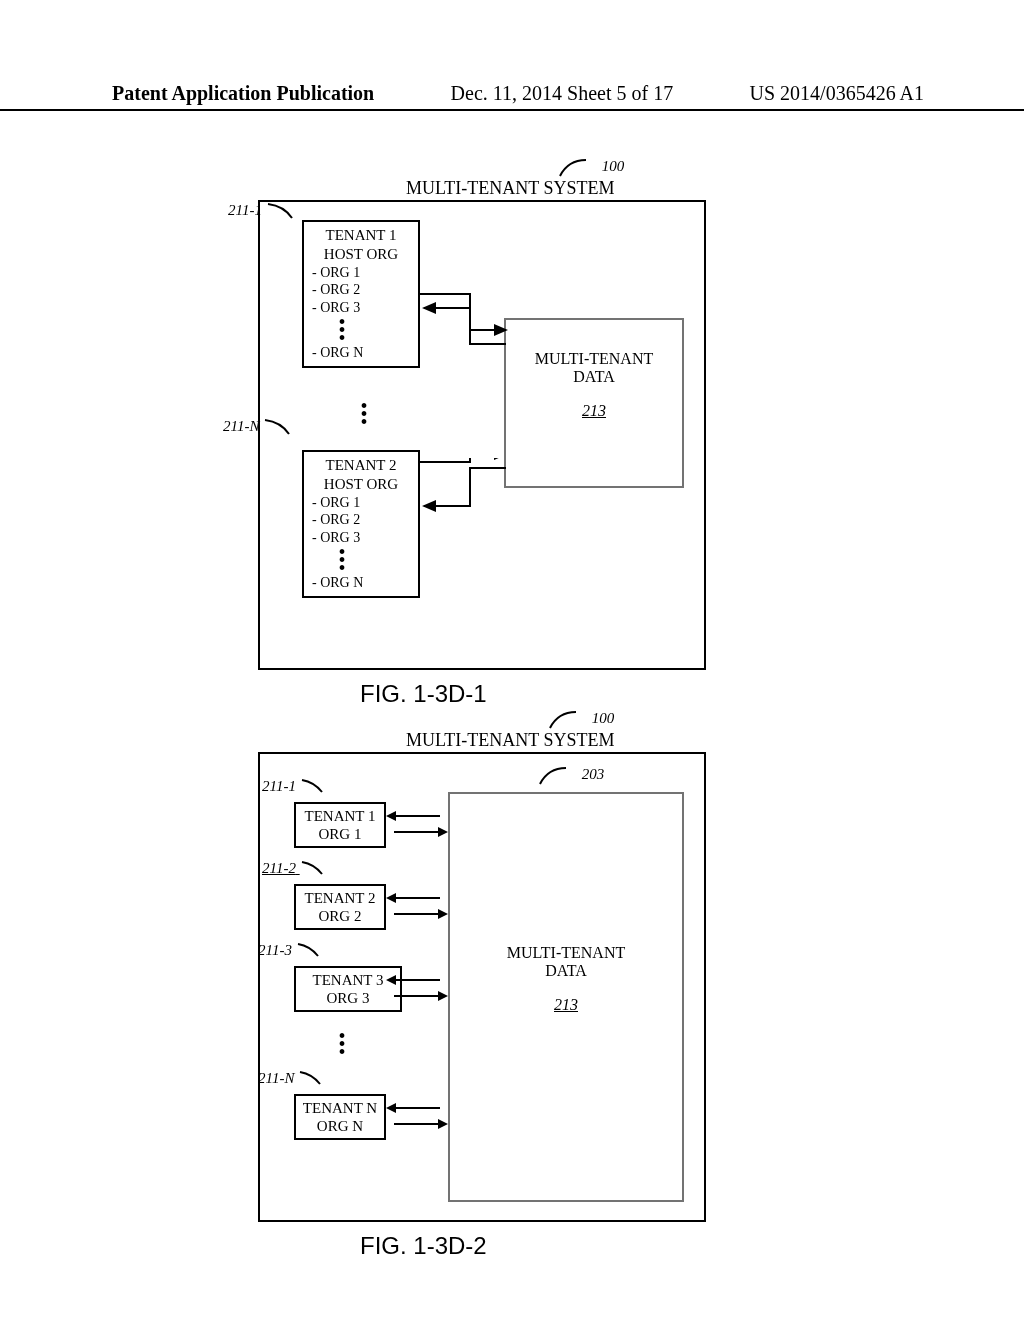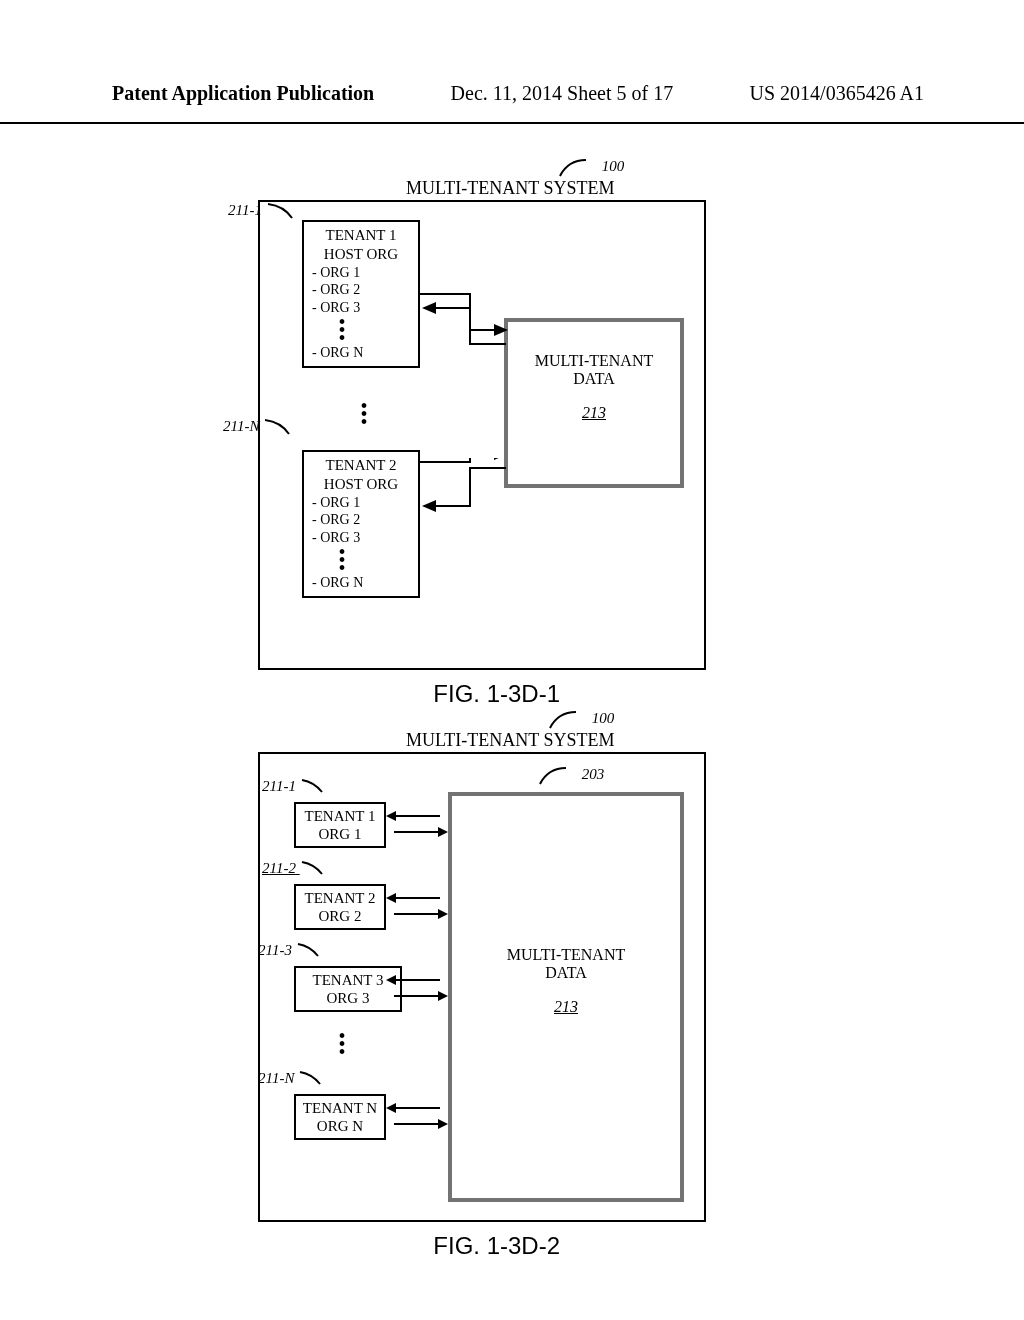--- a/index.html
+++ b/index.html
@@ -9,35 +9,35 @@
     background: #fff;
     font-family: "Times New Roman", serif;
     position: relative;
   }
   .header {
     position: absolute;
     top: 82px;
     left: 0;
     width: 1024px;
     border-bottom: 2px solid #000;
-    padding-bottom: 17px;
+    padding-bottom: 4px;
     display: flex;
     justify-content: space-between;
     font-size: 20px;
   }
   .header .left { font-weight: bold; padding-left: 112px; }
   .header .mid { }
   .header .right { padding-right: 100px; }
 
   .fig-caption {
     position: absolute;
     font-family: Arial, sans-serif;
     font-size: 24px;
     width: 200px;
-    text-align: right;
+    text-align: left;
   }
 
   
   .fig1 {
     position: absolute;
     top: 170px;
     left: 258px;
     width: 448px;
     height: 500px;
   }
@@ -63,21 +63,21 @@
   .dots-v {
     position: absolute;
     font-size: 20px;
     line-height: 8px;
     text-align: center;
     width: 20px;
   }
 
   .data-box {
     position: absolute;
-    border: 4px solid #737373;
+    border: 2px solid #737373;
     text-align: center;
     padding-top: 30px;
     font-size: 16px;
   }
   .data-box .ref { text-decoration: underline; display: inline-block; margin-top: 16px; font-style: italic; text-align: center; }
 
   .label-it {
     position: absolute;
     font-style: italic;
     font-size: 15px;

